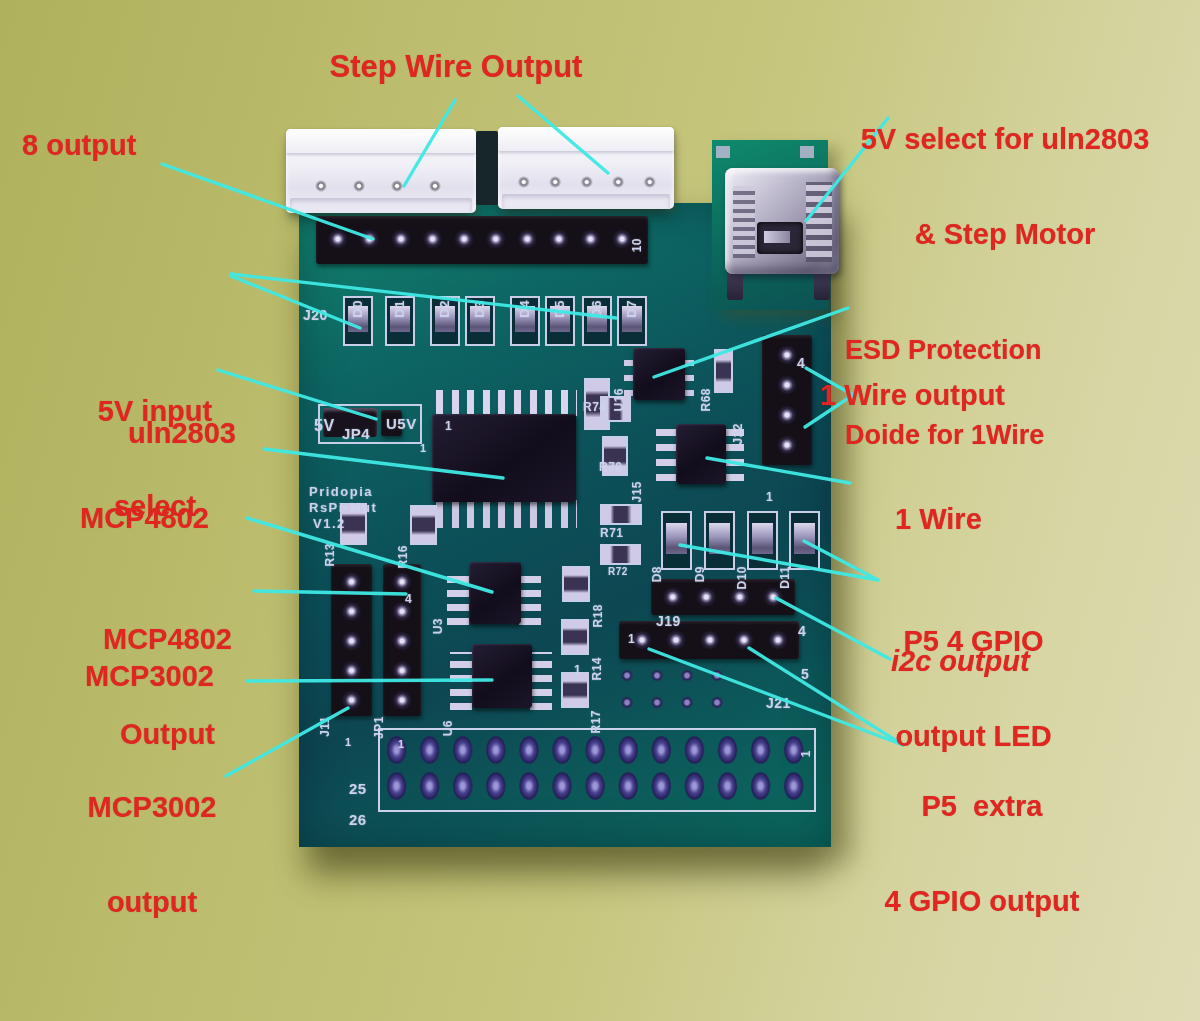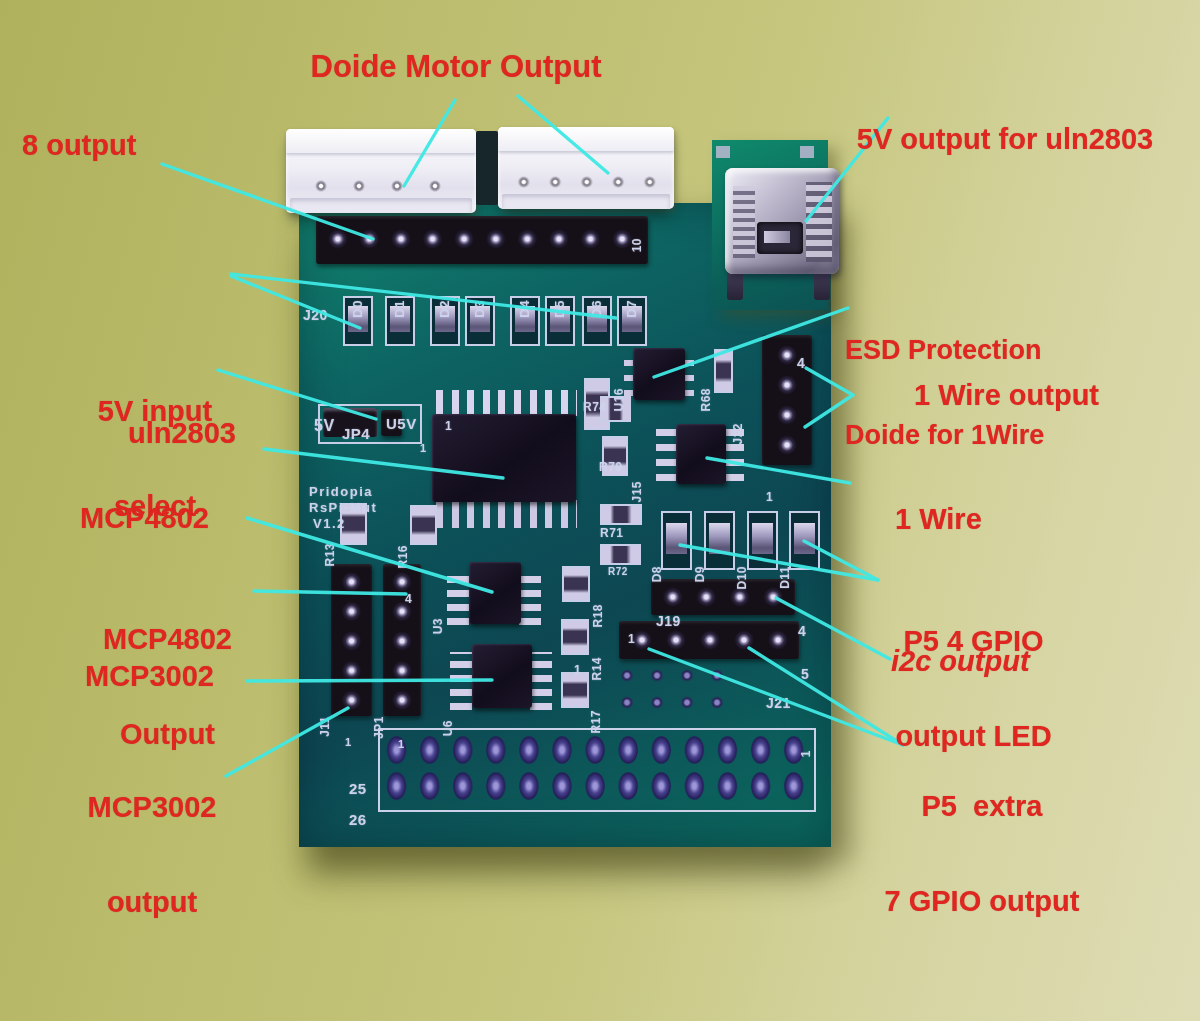--- a/index.html
+++ b/index.html
@@ -253,24 +253,25 @@
       <line x1="853" y1="395" x2="805" y2="427"></line>
       <line x1="850" y1="483" x2="707" y2="458"></line>
       <line x1="878" y1="580" x2="804" y2="541"></line>
       <line x1="878" y1="580" x2="680" y2="545"></line>
       <line x1="890" y1="659" x2="776" y2="598"></line>
       <line x1="903" y1="745" x2="649" y2="649"></line>
       <line x1="903" y1="745" x2="749" y2="648"></line>
     </g>
   </svg>
 
-  <div class="ann center" style="left:303px;top:50px;width:306px;font-size:31px;">Doide Motor Output</div>
+  <div class="ann center" style="left:303px;top:50px;width:306px;font-size:31px;">Step Wire Output</div>
 
   <div class="ann center" style="left:840px;top:60px;width:330px;">
-    <div>5V output for uln2803</div>
+    <div>5V select for uln2803</div>
+    <div>&amp; Step Motor</div>
   </div>
 
   <div class="ann" style="left:22px;top:130px;">8 output</div>
 
   <div class="ann center" style="left:80px;top:332px;width:150px;">
     <div>5V input</div>
     <div>select</div>
   </div>
 
   <div class="ann" style="left:128px;top:418px;">uln2803</div>
@@ -286,28 +287,28 @@
   <div class="ann center" style="left:68px;top:728px;width:168px;">
     <div>MCP3002</div>
     <div>output</div>
   </div>
 
   <div class="ann" style="left:845px;top:279px;font-size:27px;line-height:1.05;">
     <div>ESD Protection</div>
     <div>Doide for 1Wire</div>
   </div>
 
-  <div class="ann" style="left:914px;top:380px;">1 Wire output</div>
+  <div class="ann" style="left:820px;top:380px;">1 Wire output</div>
   <div class="ann" style="left:895px;top:504px;">1 Wire</div>
 
   <div class="ann center" style="left:876px;top:562px;width:195px;">
     <div>P5 4 GPIO</div>
     <div>output LED</div>
   </div>
 
   <div class="ann" style="left:891px;top:646px;font-style:italic;">i2c output</div>
 
   <div class="ann center" style="left:866px;top:727px;width:232px;">
     <div>P5  extra</div>
-    <div>7 GPIO output</div>
+    <div>4 GPIO output</div>
   </div>
 
 </div>
 
 </body></html>

